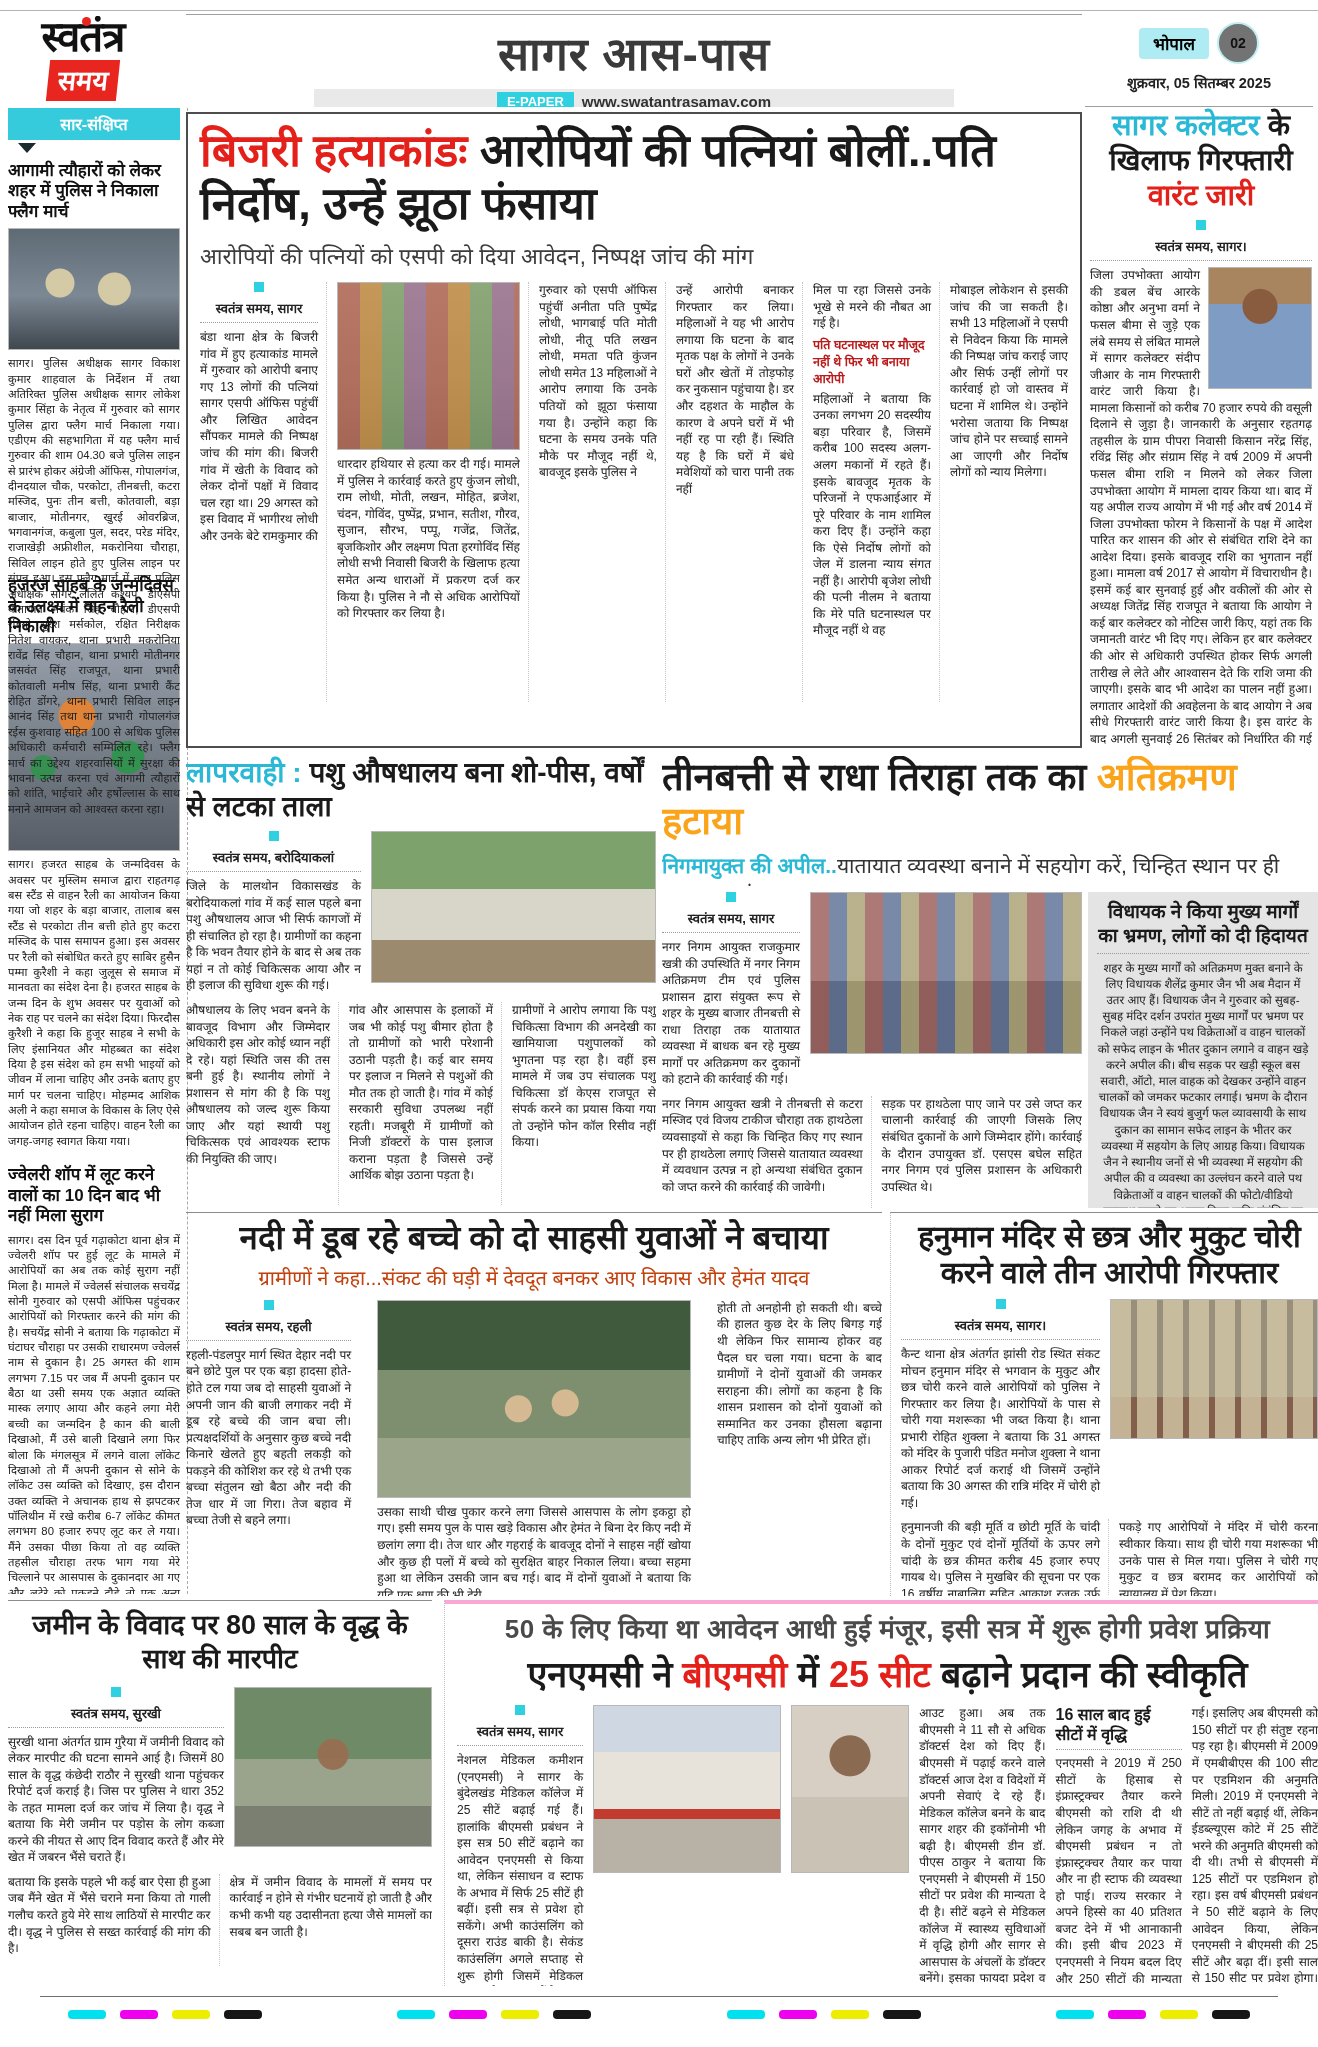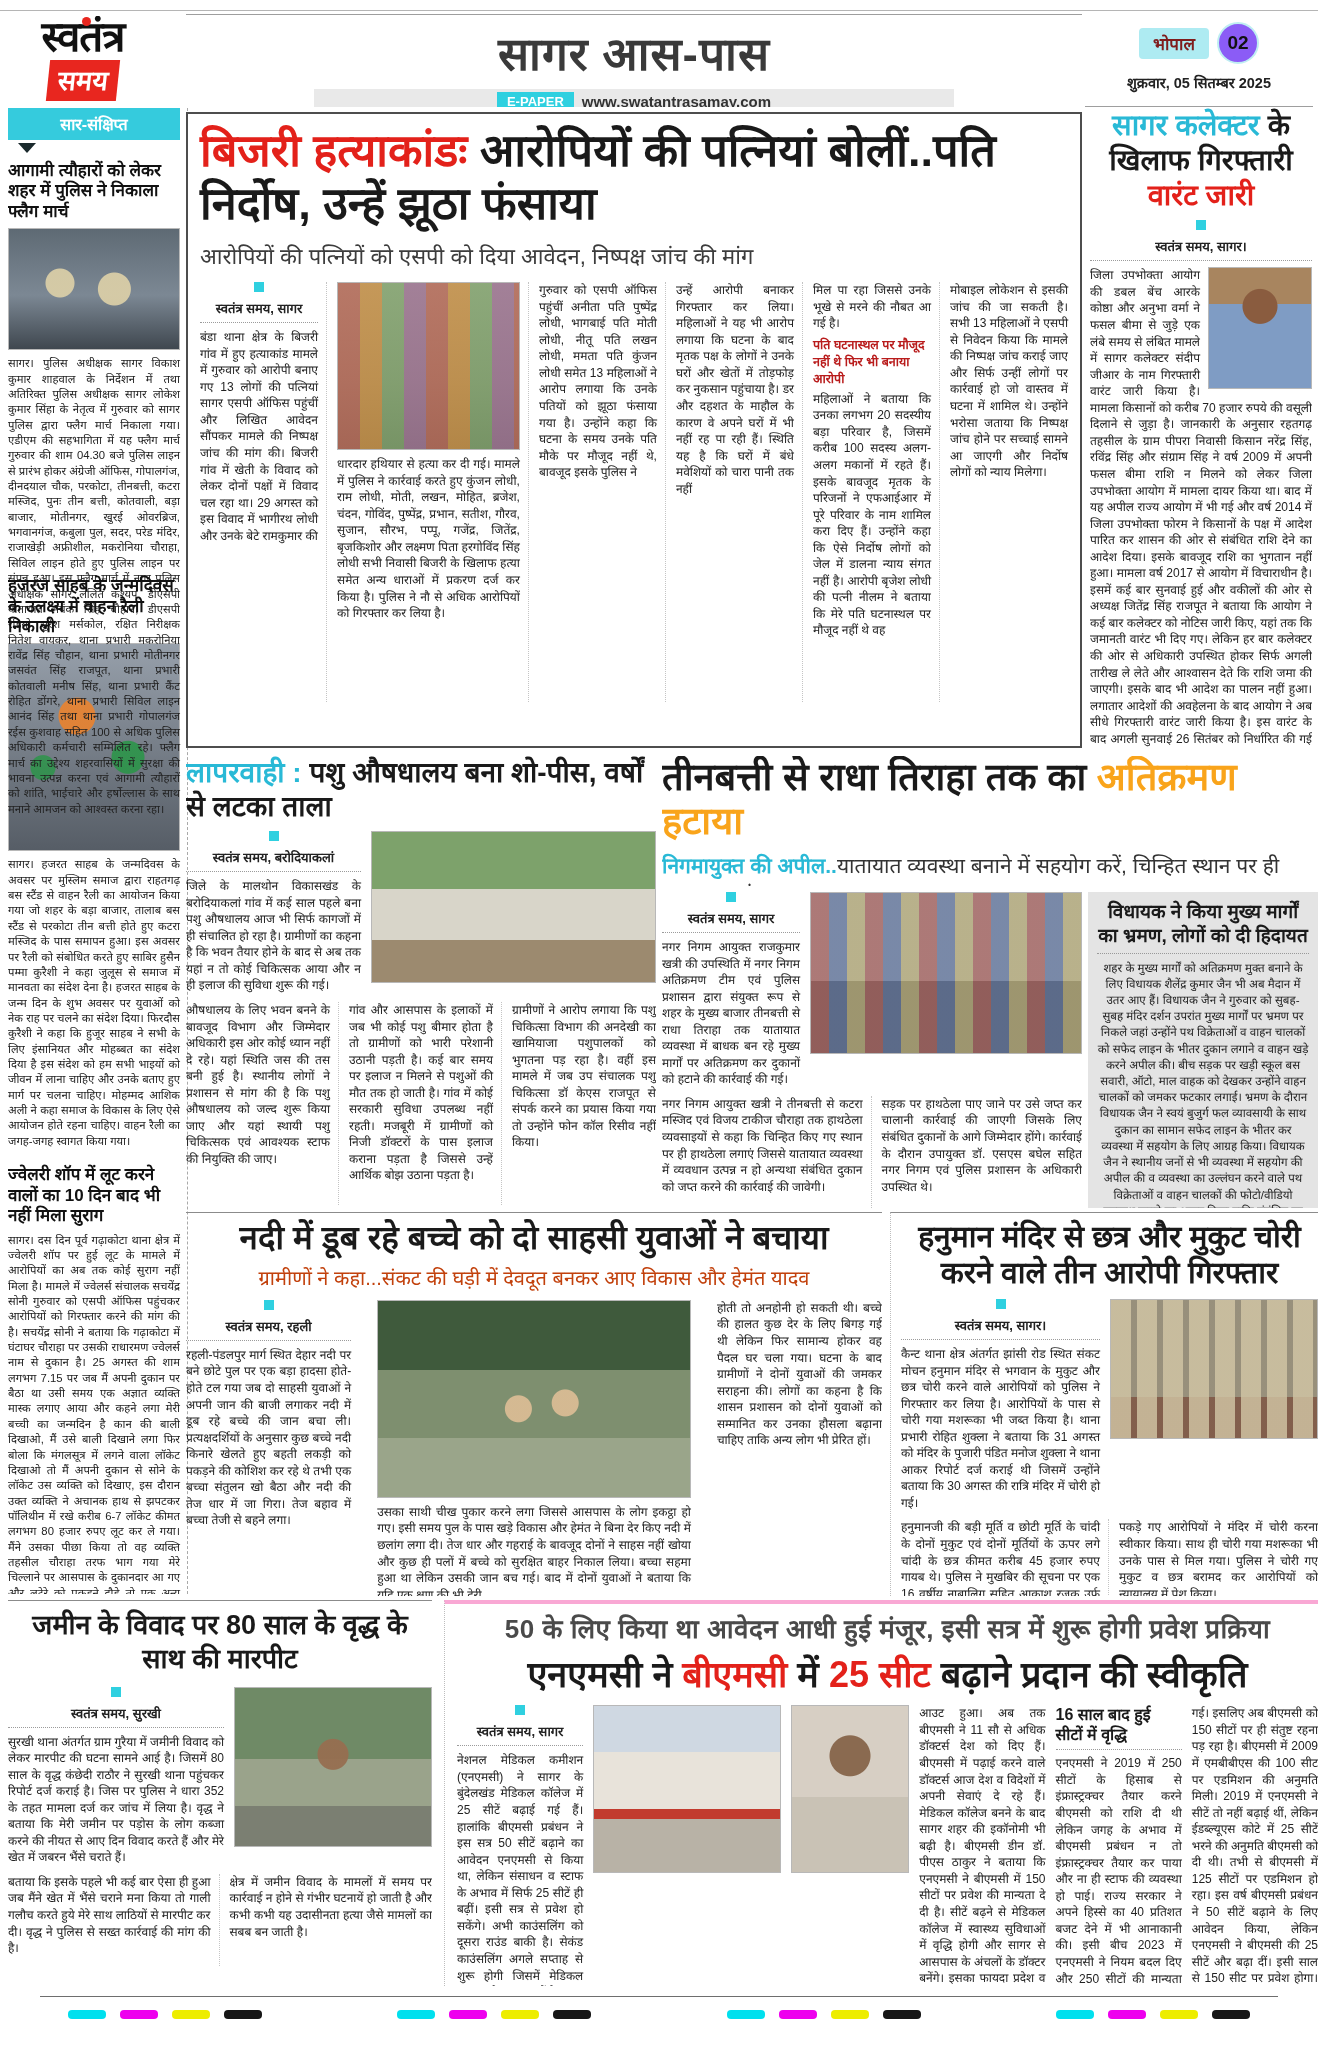--- a/index.html
+++ b/index.html
@@ -14,23 +14,23 @@
   .logo-dot{position:absolute;top:1px;left:74px;width:9px;height:9px;border-radius:50%;background:#e8261f;}
   .logo-bottom{display:inline-block;background:#e8261f;color:#fff;font-weight:bold;font-size:27px;
                padding:1px 10px 3px;transform:skewX(-6deg);margin-top:2px;}
   .masthead-center{left:186px;top:14px;width:896px;height:92px;text-align:center;border-top:1px solid #9e9e9e;}
   .page-title{font-size:46px;font-weight:bold;color:#3a3a3a;margin-top:6px;letter-spacing:1px;}
   .epaper-bar{margin:6px auto 0;width:640px;background:#e9e9e9;height:24px;display:flex;align-items:center;justify-content:center;gap:8px;}
   .epaper-badge{background:#2fd0e0;color:#fff;font-weight:bold;font-size:13px;padding:2px 10px;}
   .website{font-size:15px;font-weight:bold;color:#333;}
   .masthead-right{left:1085px;top:22px;width:228px;height:84px;text-align:center;border-bottom:1px solid #9e9e9e;}
   .edition-row{display:flex;align-items:center;justify-content:center;gap:8px;}
-  .edition-badge{background:#aeebf2;color:#7f1d1d;font-weight:bold;font-size:17px;padding:4px 14px;border-radius:4px;}
-  .page-no{width:38px;height:38px;border-radius:50%;background:#8b5cf6;border:2px solid #bfeef2;
-           display:flex;align-items:center;justify-content:center;font-weight:bold;font-size:19px;color:#111;}
+  .edition-badge{background:#aeebf2;color:#000000;font-weight:bold;font-size:17px;padding:4px 14px;border-radius:4px;}
+  .page-no{width:38px;height:38px;border-radius:50%;background:#737373;border:2px solid #bfeef2;
+           display:flex;align-items:center;justify-content:center;font-weight:bold;font-size:14px;color:#111;}
   .date{margin-top:8px;font-size:14.5px;font-weight:bold;color:#222;}
 
   
   .byline{display:flex;align-items:center;gap:7px;font-weight:bold;font-size:13px;color:#222;
           border-bottom:1px dotted #9b9b9b;padding-bottom:5px;margin-bottom:6px;flex-direction:column;}
   .sq{width:10px;height:10px;background:#2fd0e0;flex:0 0 auto;}
   .bt{font-size:12px;line-height:1.38;text-align:justify;color:#222;}
   .cols{display:flex;gap:10px;}
   .cols>div{flex:1;}
   .colsep>div{border-right:1px dotted #c4c4c4;padding-right:8px;}

